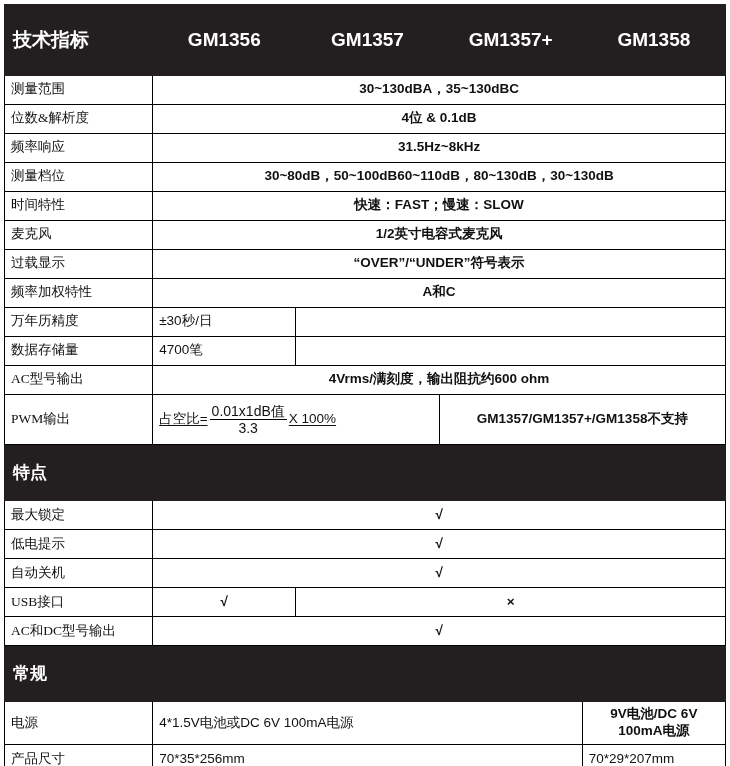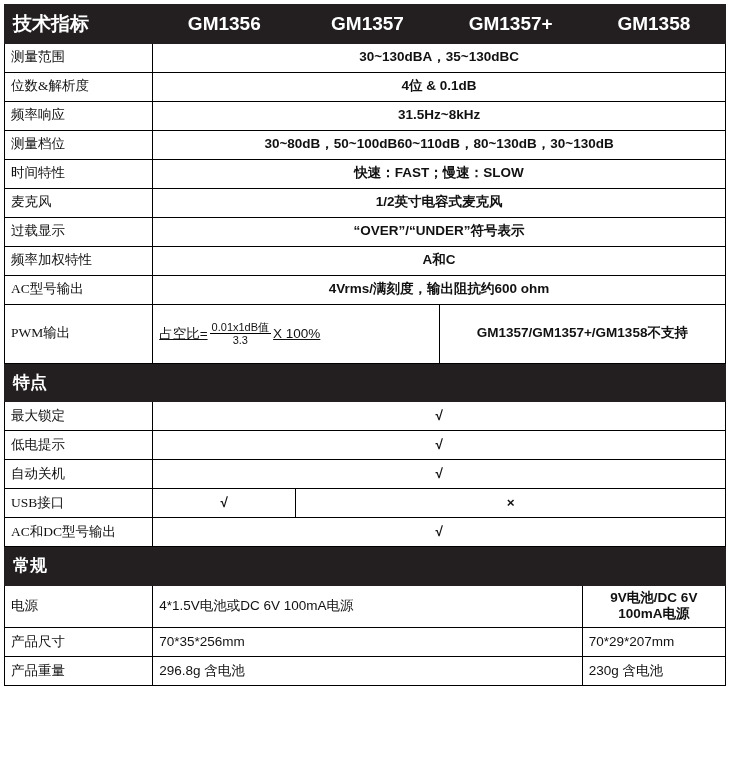--- a/index.html
+++ b/index.html
@@ -41,21 +41,21 @@
   col.c3 { width: 143px; }
   col.c4 { width: 143px; }
 
   
   tr.header td {
     background: #231f20;
     color: #ffffff;
     font-weight: bold;
     font-size: 19px;
     text-align: center;
-    padding: 7px 4px;
+    padding: 23px 4px;
     border-color: #231f20;
   }
   tr.header td.first {
     text-align: left;
     padding-left: 8px;
     font-size: 19px;
   }
   td.label {
     text-align: left;
     white-space: nowrap;
@@ -68,39 +68,39 @@
   td.left {
     text-align: left;
   }
   
   tr.section td {
     background: #231f20;
     color: #fff;
     font-weight: bold;
     font-size: 17px;
     text-align: left;
-    padding: 8px 8px;
+    padding: 17px 8px;
     border-color: #231f20;
   }
   .tick {
     font-size: 15px;
   }
   .cross {
     font-size: 15px;
   }
   .small {
     font-size: 10px;
   }
   .frac {
     display: inline-block;
     vertical-align: middle;
     text-align: center;
-    font-size: 11px;
+    font-size: 14px;
     line-height: 1.15;
-    margin: 12px 2px;
+    margin: 4px 2px;
   }
   .frac .num {
     display: block;
     border-bottom: 1px solid #000;
     padding: 0 2px;
   }
   .frac .den {
     display: block;
     padding: 0 2px;
   }
@@ -160,20 +160,30 @@
       </tr>
       <tr>
         <td class="label">过载显示</td>
         <td class="ctr" colspan="4">“OVER”/“UNDER”符号表示</td>
       </tr>
       <tr>
         <td class="label">频率加权特性</td>
         <td class="ctr" colspan="4">A和C</td>
       </tr>
       <tr>
+        <td class="label">万年历精度</td>
+        <td class="left">±30秒/日</td>
+        <td class="left" colspan="3"></td>
+      </tr>
+      <tr>
+        <td class="label">数据存储量</td>
+        <td class="left">4700笔</td>
+        <td class="left" colspan="3"></td>
+      </tr>
+      <tr>
         <td class="label">AC型号输出</td>
         <td class="ctr" colspan="4">4Vrms/满刻度，输出阻抗约600 ohm</td>
       </tr>
       <tr>
         <td class="label">PWM输出</td>
         <td class="pwmcell left underlineish" colspan="2">
           <span>占空比=</span><span class="frac"><span class="num">0.01x1dB值</span><span class="den">3.3</span></span><span>X 100%</span>
         </td>
         <td class="ctr" colspan="2">GM1357/GM1357+/GM1358不支持</td>
       </tr>

